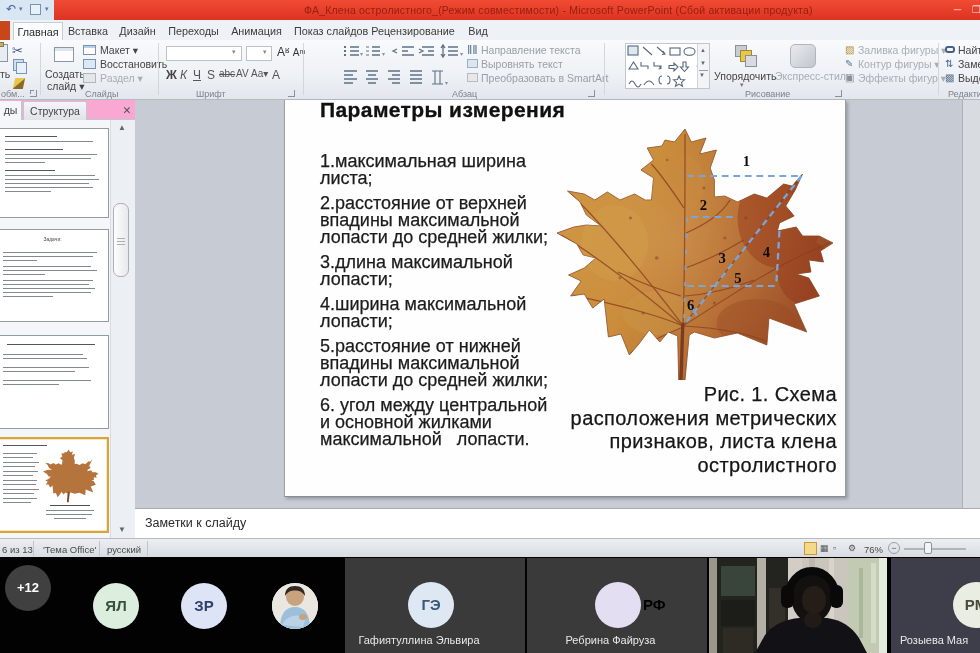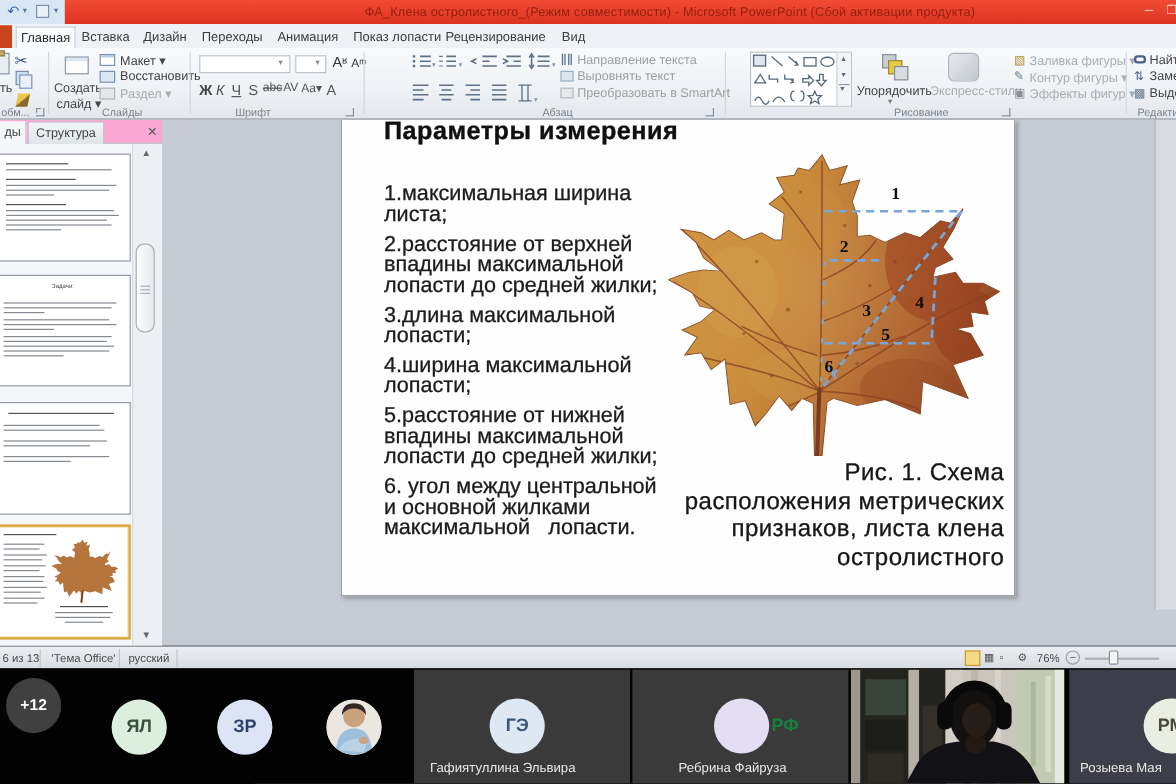--- a/index.html
+++ b/index.html
@@ -78,21 +78,21 @@
 <div class="winbtn" style="left:948px;">─</div>
 <div class="winbtn" style="left:967px;">❐</div>
 
 <div id="tabrow">
   <div id="filetab"></div>
   <div class="tab active" style="left:13px;width:50px;">Главная</div>
   <div class="tab" style="left:66px;width:44px;">Вставка</div>
   <div class="tab" style="left:116px;width:43px;">Дизайн</div>
   <div class="tab" style="left:167px;width:53px;">Переходы</div>
   <div class="tab" style="left:229px;width:55px;">Анимация</div>
-  <div class="tab" style="left:294px;width:74px;">Показ лопасти</div>
+  <div class="tab" style="left:294px;width:74px;">Показ слайдов</div>
   <div class="tab" style="left:371px;width:84px;">Рецензирование</div>
   <div class="tab" style="left:463px;width:30px;">Вид</div>
 </div>
 
 <div id="ribbon">
 
   <span class="ricon" style="left:-6px;top:4px;width:14px;height:18px;background:#e8edf2;border:1px solid #8a97a5;"></span>
       <span class="ricon" style="left:-4px;top:2px;width:8px;height:5px;background:#c8b06a;border:1px solid #8a7a4a;"></span>
       <span class="ricon" style="left:12px;top:3px;font-size:13px;color:#44608c;">✂</span>
   <span class="ricon" style="left:13px;top:19px;width:11px;height:12px;background:#cfe0f0;border:1px solid #7a93b5;"></span>
@@ -332,20 +332,23 @@
             <text x="154" y="135">3</text>
             <text x="196" y="129">4</text>
             <text x="169" y="155">5</text>
             <text x="124" y="182">6</text>
           </g>
         </svg>
       </div>
       <div id="caption">Рис. 1. Схема<br>расположения метрических<br>признаков, листа клена<br>остролистного</div>
     </div>
   </div>
+  <div id="notes">
+        <div style="position:absolute;left:10px;top:7px;font-size:12.5px;color:#2a2a2a;">Заметки к слайду</div>
+      </div>
   <div id="panel">
     <div id="thumbarea">
       <div class="thumb" id="t1" style="top:8px;height:90px;">
         <div class="tlb" style="left:8px;top:7px;width:52px;"></div>
         <div class="tl" style="left:8px;top:12px;width:88px;height:1px;"></div>
         <div class="tlb" style="left:8px;top:20px;width:58px;"></div>
         <div class="tl" style="left:8px;top:25px;width:92px;height:1px;"></div>
         <div class="tl" style="left:8px;top:29px;width:86px;height:1px;"></div>
         <div class="tl" style="left:8px;top:33px;width:40px;height:1px;"></div>
         <div class="tlb" style="left:8px;top:41px;width:50px;"></div>
@@ -450,21 +453,21 @@
       <path d="M13,13 C13,6 17,3 23,3 C29,3 33,6 33,13 C30,8.5 27,7.5 23,7.5 C19,7.5 16,8.5 13,13 Z" fill="#332921"></path>
       <path d="M10,42 C14,33 26,30 34,35 L31,44 Z" fill="#b9d2e6"></path>
       <ellipse cx="31" cy="34" rx="4" ry="3" fill="#c9a27e"></ellipse>
     </svg>
   </div>
   <div class="tile" style="left:345px;width:180px;">
     <div class="avatar" style="left:63px;top:24px;background:#dde8f2;"><span class="av-t" style="color:#3c5878;">ГЭ</span></div>
     <div class="mlabel" style="left:0;width:148px;">Гафиятуллина Эльвира</div>
   </div>
   <div class="tile" style="left:527px;width:180px;">
-    <div class="avatar" style="left:68px;top:24px;background:#e4def3;"><span class="av-t" style="color:#15803d;margin-left:48px;">РФ</span></div>
+    <div class="avatar" style="left:68px;top:24px;background:#e4def3;"><span class="av-t" style="color:#000000;margin-left:48px;">РФ</span></div>
     <div class="mlabel" style="left:0;width:167px;">Ребрина Файруза</div>
   </div>
   <div class="tile" id="vtile" style="left:709px;width:178px;background:#55524a;">
     <svg width="178" height="95" viewBox="0 0 178 95">
       <rect width="178" height="95" fill="#4a473f"></rect>
       <rect x="0" y="0" width="8" height="95" fill="#9b978d"></rect>
       <rect x="8" y="0" width="42" height="95" fill="#24241f"></rect>
       <rect x="12" y="8" width="34" height="30" fill="#39443a"></rect>
       <rect x="12" y="42" width="34" height="26" fill="#1c1c18"></rect>
       <rect x="14" y="70" width="30" height="25" fill="#2e2a24"></rect>

